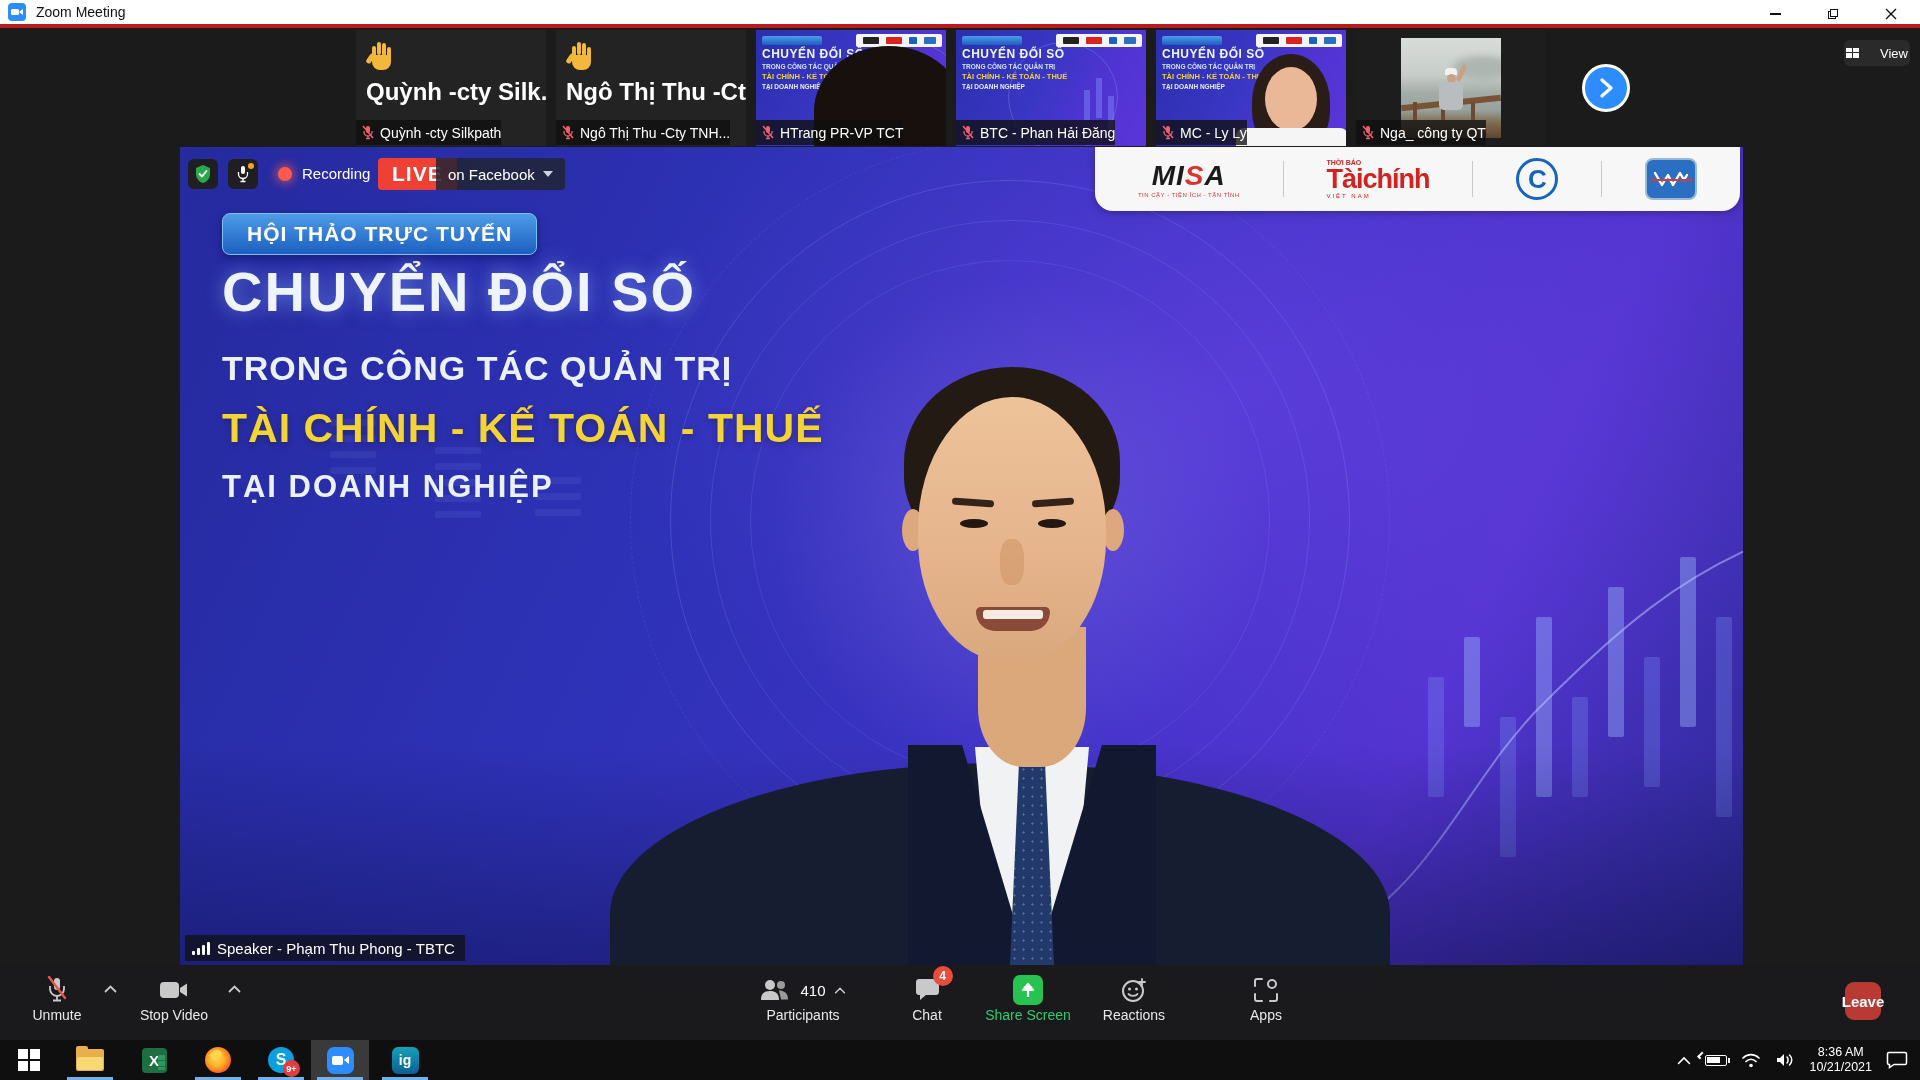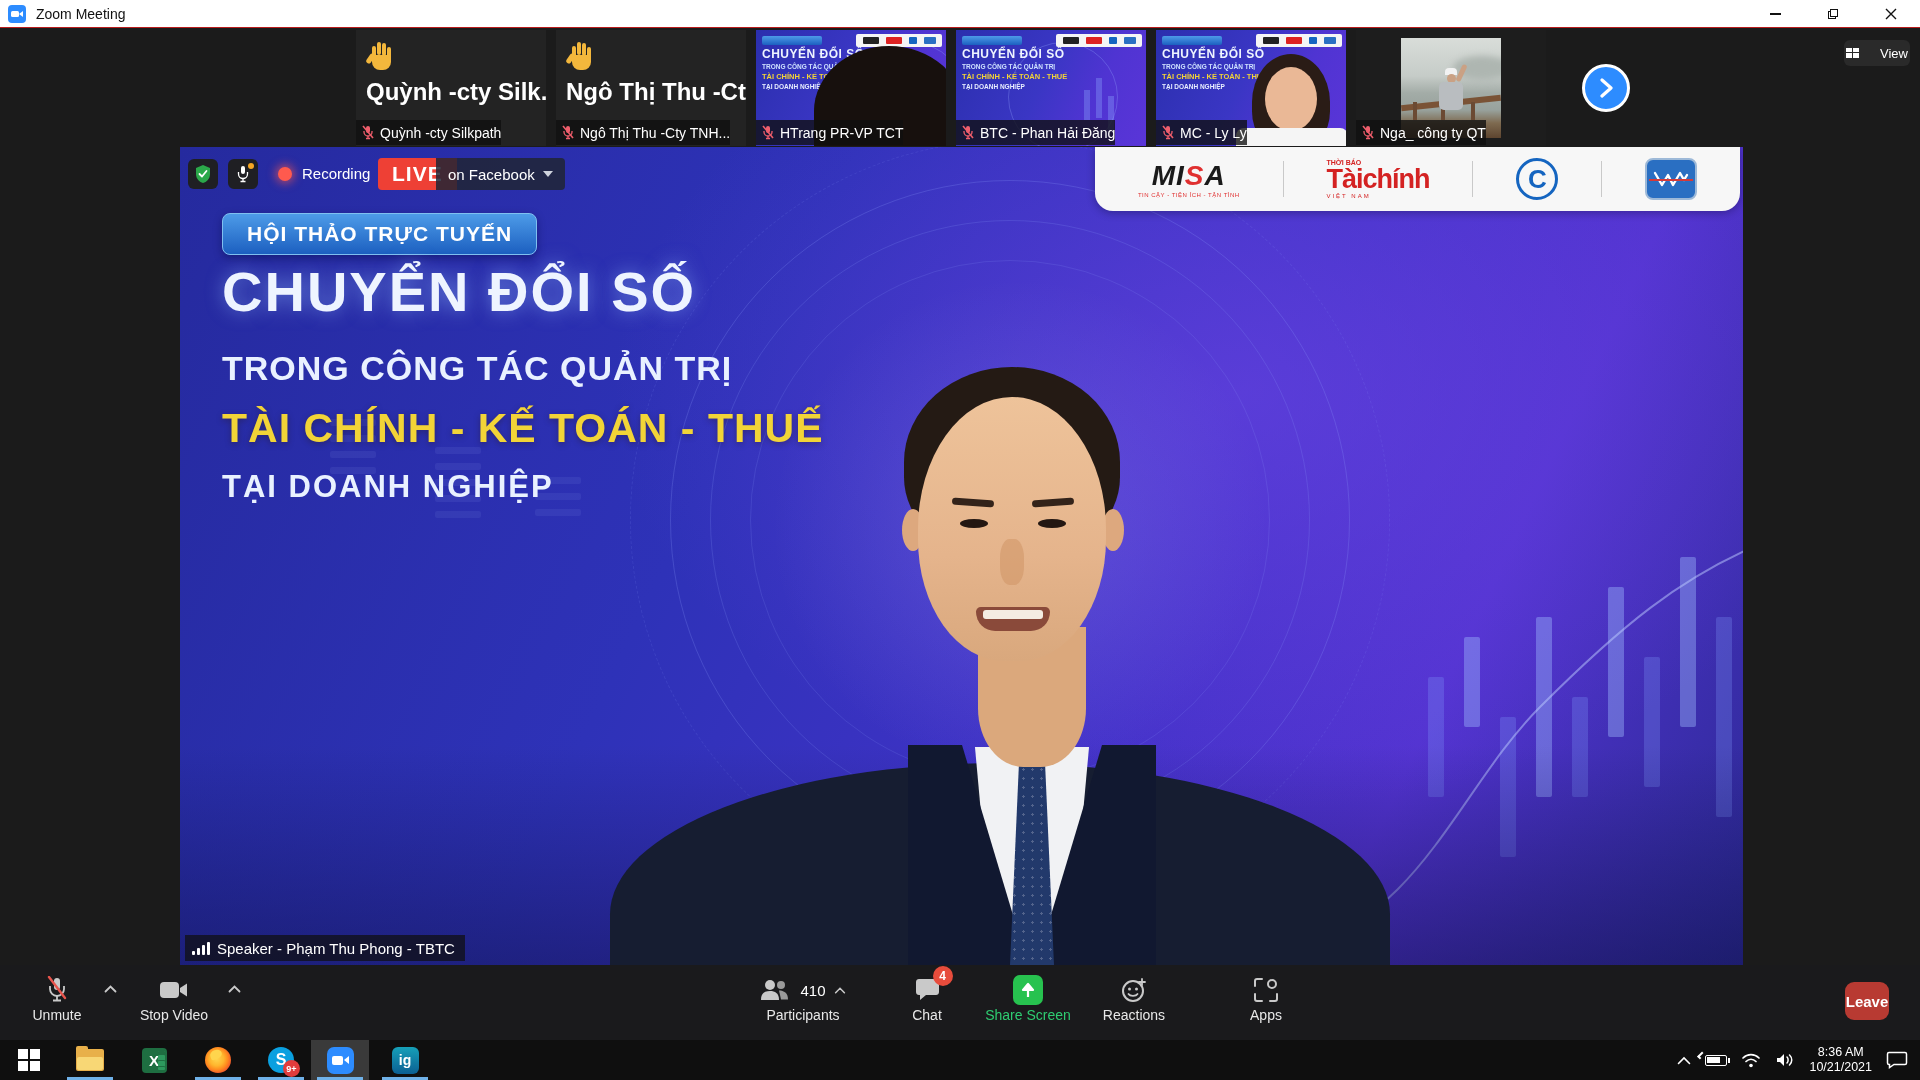--- a/index.html
+++ b/index.html
@@ -1,20 +1,20 @@
 <!DOCTYPE html>
 <html><head>
 <meta charset="utf-8">
 <style>
   * { margin:0; padding:0; box-sizing:border-box; }
   html,body { background:#000; font-family:"Liberation Sans", sans-serif; }
   .screen { position:relative; width:1920px; height:1080px; overflow:hidden; background:#1a1a1a; }
 
   
-  .titlebar { position:absolute; left:0; top:0; width:1920px; height:28px; background:#ffffff; border-bottom:1px solid #b91c1c; display:flex; align-items:center; }
+  .titlebar { position:absolute; left:0; top:0; width:1920px; height:28px; background:#ffffff; border-bottom:4px solid #b91c1c; display:flex; align-items:center; }
   .zoom-app-icon { width:18px; height:18px; margin-left:8px; background:#2d8cff; border-radius:4px; position:relative; }
   .zoom-app-icon .cam-body { position:absolute; left:3px; top:6px; width:8px; height:6px; background:#fff; border-radius:1.5px; }
   .zoom-app-icon .cam-lens { position:absolute; left:11px; top:6px; width:0; height:0; border-top:3px solid transparent; border-bottom:3px solid transparent; border-right:4px solid #fff; }
   .titlebar-title { margin-left:10px; font-size:14px; color:#111; }
   .win-controls { position:absolute; right:0; top:0; height:28px; display:flex; }
   .win-btn { width:58px; height:28px; display:flex; align-items:center; justify-content:center; }
   .min-glyph { width:11px; height:2px; background:#111; }
   .restore-glyph { position:relative; width:10px; height:10px; }
   .restore-glyph .b1 { position:absolute; left:2px; top:0; width:8px; height:8px; border:1.5px solid #111; background:#fff; }
   .restore-glyph .b2 { position:absolute; left:0; top:2px; width:8px; height:8px; border:1.5px solid #111; background:#fff; }
@@ -155,21 +155,21 @@
   .tb-item .lbl { font-size:14px; }
   .tb-icon-row { height:34px; margin-top:8px; display:flex; align-items:center; gap:8px; position:relative; }
   .tb-unmute { left:14px; width:86px; } .tb-caret1 { position:absolute; left:104px; top:20px; }
   .tb-video { left:126px; width:96px; } .tb-caret2 { position:absolute; left:228px; top:20px; }
   .tb-participants { left:748px; width:110px; } .tb-chat { left:892px; width:70px; }
   .tb-share { left:972px; width:112px; } .tb-share .lbl { color:#2ecc71; }
   .tb-reactions { left:1094px; width:80px; } .tb-apps { left:1228px; width:76px; }
   .count-410 { font-size:15px; color:#fff; margin-left:2px; }
   .chat-badge { position:absolute; right:-12px; top:-7px; min-width:20px; height:20px; background:#e74c3c; border-radius:10px; color:#fff; font-size:12px; font-weight:bold; display:flex; align-items:center; justify-content:center; padding:0 5px; }
   .share-iconbg { width:30px; height:30px; background:#27c24f; border-radius:7px; display:flex; align-items:center; justify-content:center; }
-  .leave-btn { position:absolute; left:1845px; top:17px; width:44px; height:38px; background:#b83a32; border-radius:9px; color:#fff; font-size:15px; font-weight:bold; display:flex; align-items:center; justify-content:center; }
+  .leave-btn { position:absolute; left:1845px; top:17px; width:36px; height:38px; background:#b83a32; border-radius:9px; color:#fff; font-size:15px; font-weight:bold; display:flex; align-items:center; justify-content:center; }
 
   
   .taskbar { position:absolute; left:0; top:1040px; width:1920px; height:40px; background:#0f0f0f; }
   .tk-btn { position:absolute; top:0; width:58px; height:40px; display:flex; align-items:center; justify-content:center; }
   .tk-underline { position:absolute; left:6px; bottom:0; width:46px; height:3px; background:#6fb1e8; }
   .tk-active { background:#3a3a3a; }
   .tk-start { left:0; } .tk-explorer { left:61px; } .tk-excel { left:125px; } .tk-firefox { left:189px; } .tk-skype { left:252px; } .tk-zoom { left:311px; } .tk-ig { left:376px; }
   .start-logo { width:22px; height:22px; display:grid; grid-template-columns:10px 10px; grid-template-rows:10px 10px; gap:2px; }
   .start-logo i { background:#fff; display:block; }
   .folder { position:relative; width:28px; height:22px; }

